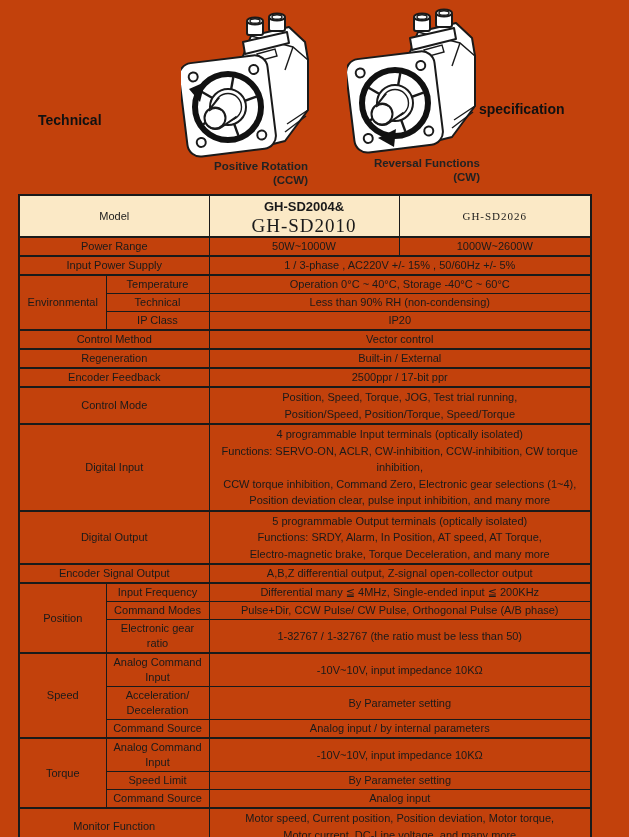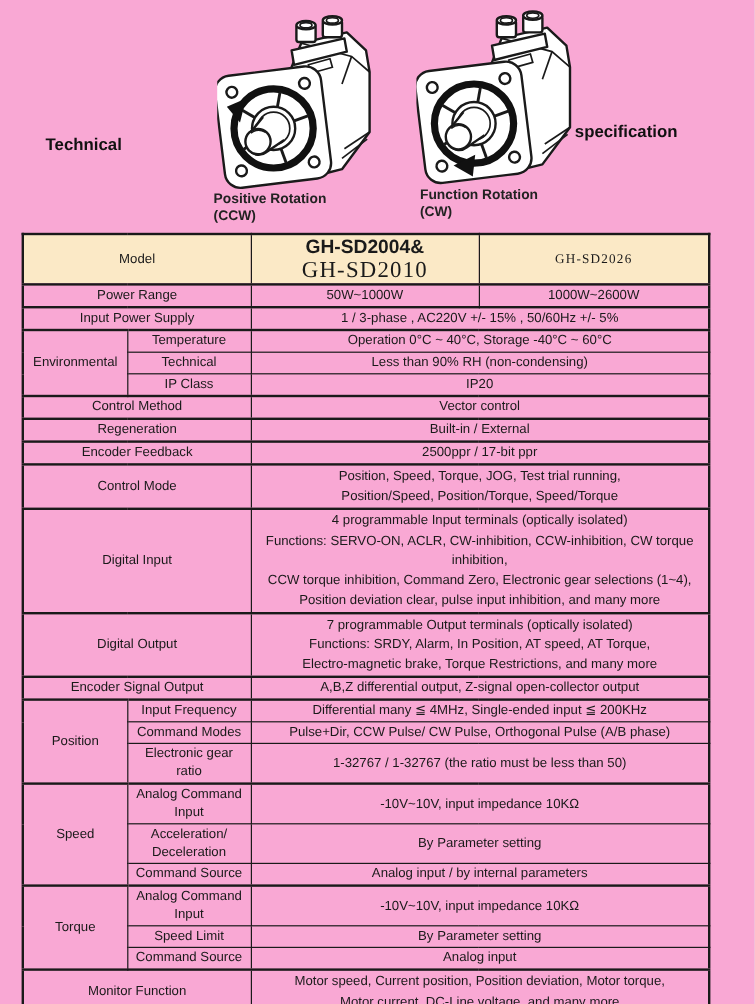--- a/index.html
+++ b/index.html
@@ -1,26 +1,26 @@
 <!DOCTYPE html>
 <html style="--header-bg: #FBE9C6;"><head>
 <meta charset="utf-8">
 <style>
   html,body{margin:0;padding:0;background:#e8e8e8;}
-  .page{position:relative;width:629px;height:837px;background:#f9a8d4;
+  .page{position:relative;width:629px;height:837px;background:#c2410c;
         font-family:"Liberation Sans",sans-serif;color:#1a1a1a;overflow:hidden;}
 
   
   .title{position:absolute;font-size:14px;font-weight:bold;color:#111;}
   .title-left{left:38px;top:112px;}
   .title-right{left:479px;top:101px;}
   .motor{position:absolute;}
   .motor-left{left:181px;top:12px;width:130px;height:150px;}
   .motor-right{left:347px;top:8px;width:132px;height:150px;}
-  .caption{position:absolute;width:130px;text-align:left;font-weight:bold;
+  .caption{position:absolute;width:130px;text-align:right;font-weight:bold;
            font-size:11.5px;line-height:13.5px;color:#222;}
   .caption-left{left:178px;top:160px;}
   .caption-right{left:350px;top:157px;}
 
   
   .mline{fill:#ffffff;stroke:#1a1a1a;stroke-width:2;stroke-linejoin:round;}
   .mthin{fill:none;stroke:#1a1a1a;stroke-width:1.4;}
   .ring{fill:none;stroke:#111;stroke-width:6;}
   .spoke{stroke:#1a1a1a;stroke-width:2.4;}
   .arr{fill:#111;}
@@ -28,21 +28,21 @@
   
   table.spec{position:absolute;left:18px;top:194px;width:572px;
              border-collapse:collapse;border:2px solid #1a1a1a;
              table-layout:fixed;}
   table.spec td{border:1px solid #1a1a1a;text-align:center;vertical-align:middle;
                 font-size:11px;line-height:15px;padding:1px 3px;height:15px;
                 overflow:hidden;}
   tr.g > td{border-top-width:2px;margin-top:12px;}
   td.hd{background:var(--header-bg,#FBE9C6);height:46px;}
   .model-label{font-size:12.5px;}
-  .model-sans{font-weight:bold;font-size:16px;line-height:19px;}
+  .model-sans{font-weight:bold;font-size:13px;line-height:19px;}
   .model-serif{font-family:"Liberation Serif",serif;font-size:19px;
                letter-spacing:1px;line-height:19px;}
   .ln{line-height:16.5px;}
 </style>
 </head>
 <body>
 
 <div class="page">
 
   <svg width="0" height="0" style="position:absolute" aria-hidden="true">
@@ -99,21 +99,21 @@
   <svg class="motor motor-right" viewBox="0 0 130 150">
     <use href="#motorbase"></use>
     <polygon class="arr" points="30,130 48,121 46,139"></polygon>
   </svg>
 
   <div class="caption caption-left">
     <div>Positive Rotation</div>
     <div>(CCW)</div>
   </div>
   <div class="caption caption-right">
-    <div>Function Rotation</div>
+    <div>Reversal Functions</div>
     <div>(CW)</div>
   </div>
 
   <table class="spec">
     <colgroup>
         <col style="width:87px">
         <col style="width:103px">
         <col style="width:190px">
         <col style="width:192px">
       </colgroup>
@@ -180,23 +180,23 @@
         <div class="ln">4 programmable Input terminals (optically isolated)</div>
         <div class="ln">Functions: SERVO-ON, ACLR, CW-inhibition, CCW-inhibition, CW torque inhibition,</div>
         <div class="ln">CCW torque inhibition, Command Zero, Electronic gear selections (1~4),</div>
         <div class="ln">Position deviation clear, pulse input inhibition, and many more</div>
       </td>
     </tr>
 
     <tr class="g">
       <td colspan="2">Digital Output</td>
       <td colspan="2">
-        <div class="ln">7 programmable Output terminals (optically isolated)</div>
+        <div class="ln">5 programmable Output terminals (optically isolated)</div>
         <div class="ln">Functions: SRDY, Alarm, In Position, AT speed, AT Torque,</div>
-        <div class="ln">Electro-magnetic brake, Torque Restrictions, and many more</div>
+        <div class="ln">Electro-magnetic brake, Torque Deceleration, and many more</div>
       </td>
     </tr>
 
     <tr class="g">
       <td colspan="2">Encoder Signal Output</td>
       <td colspan="2">A,B,Z differential output, Z-signal open-collector output</td>
     </tr>
 
     <tr class="g">
       <td rowspan="3">Position</td>

